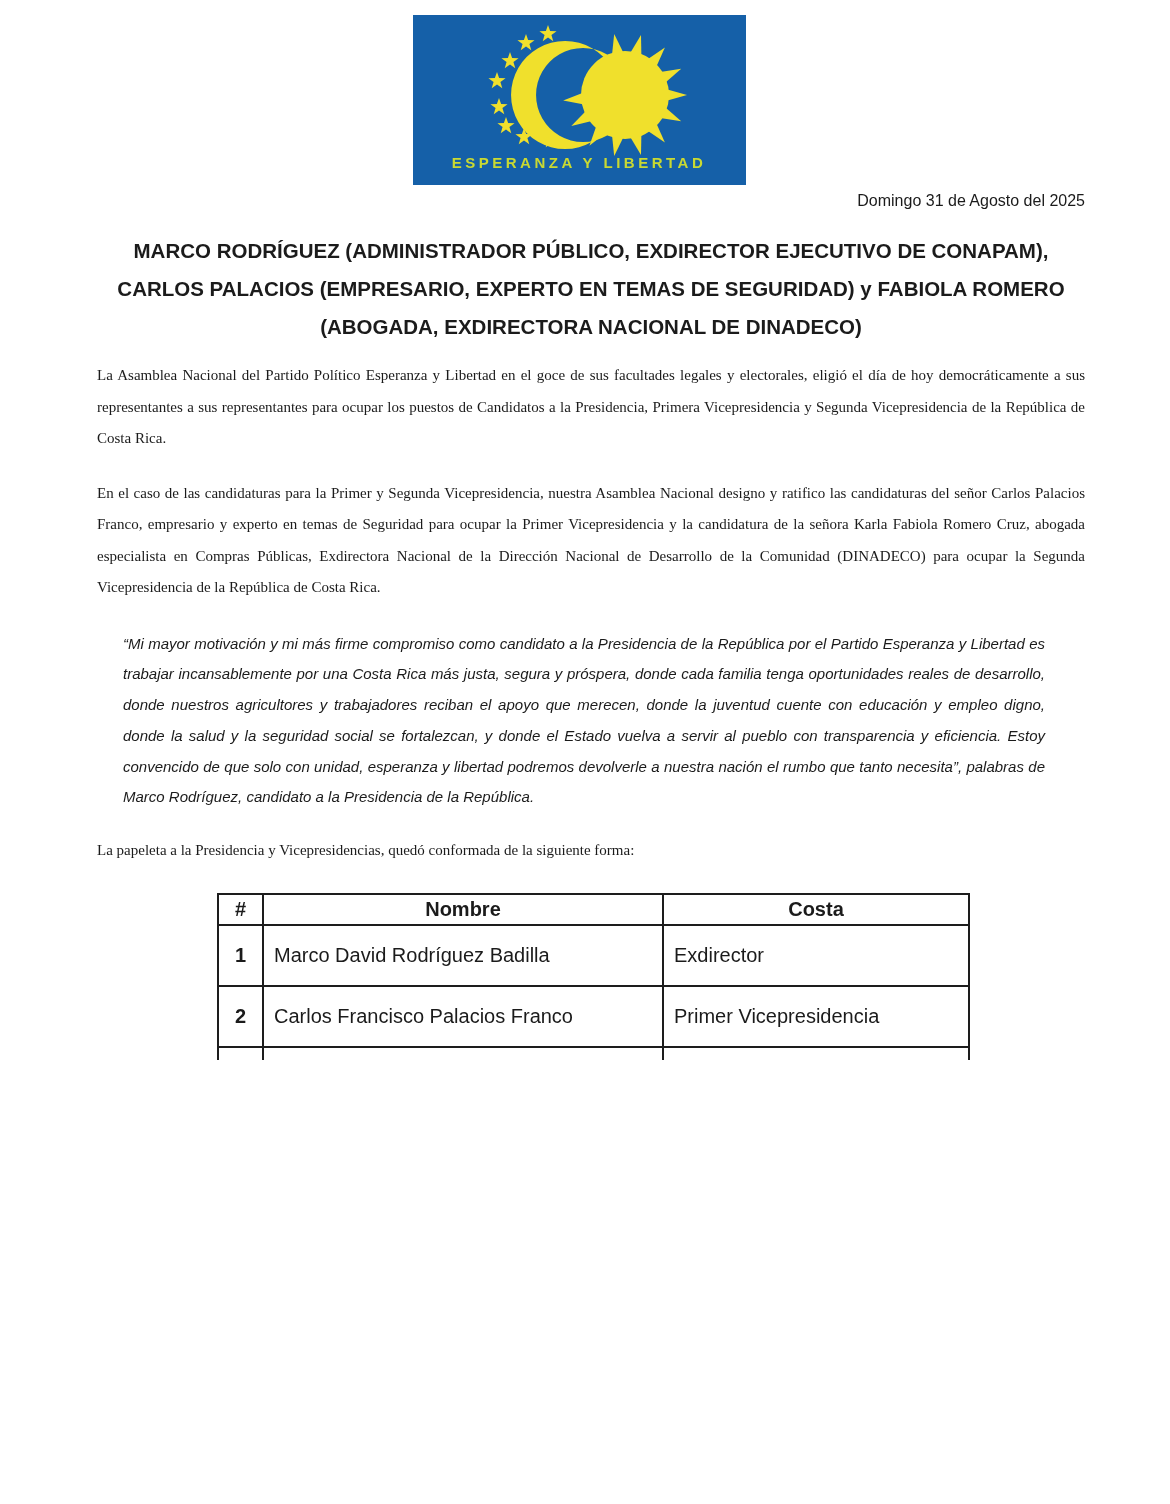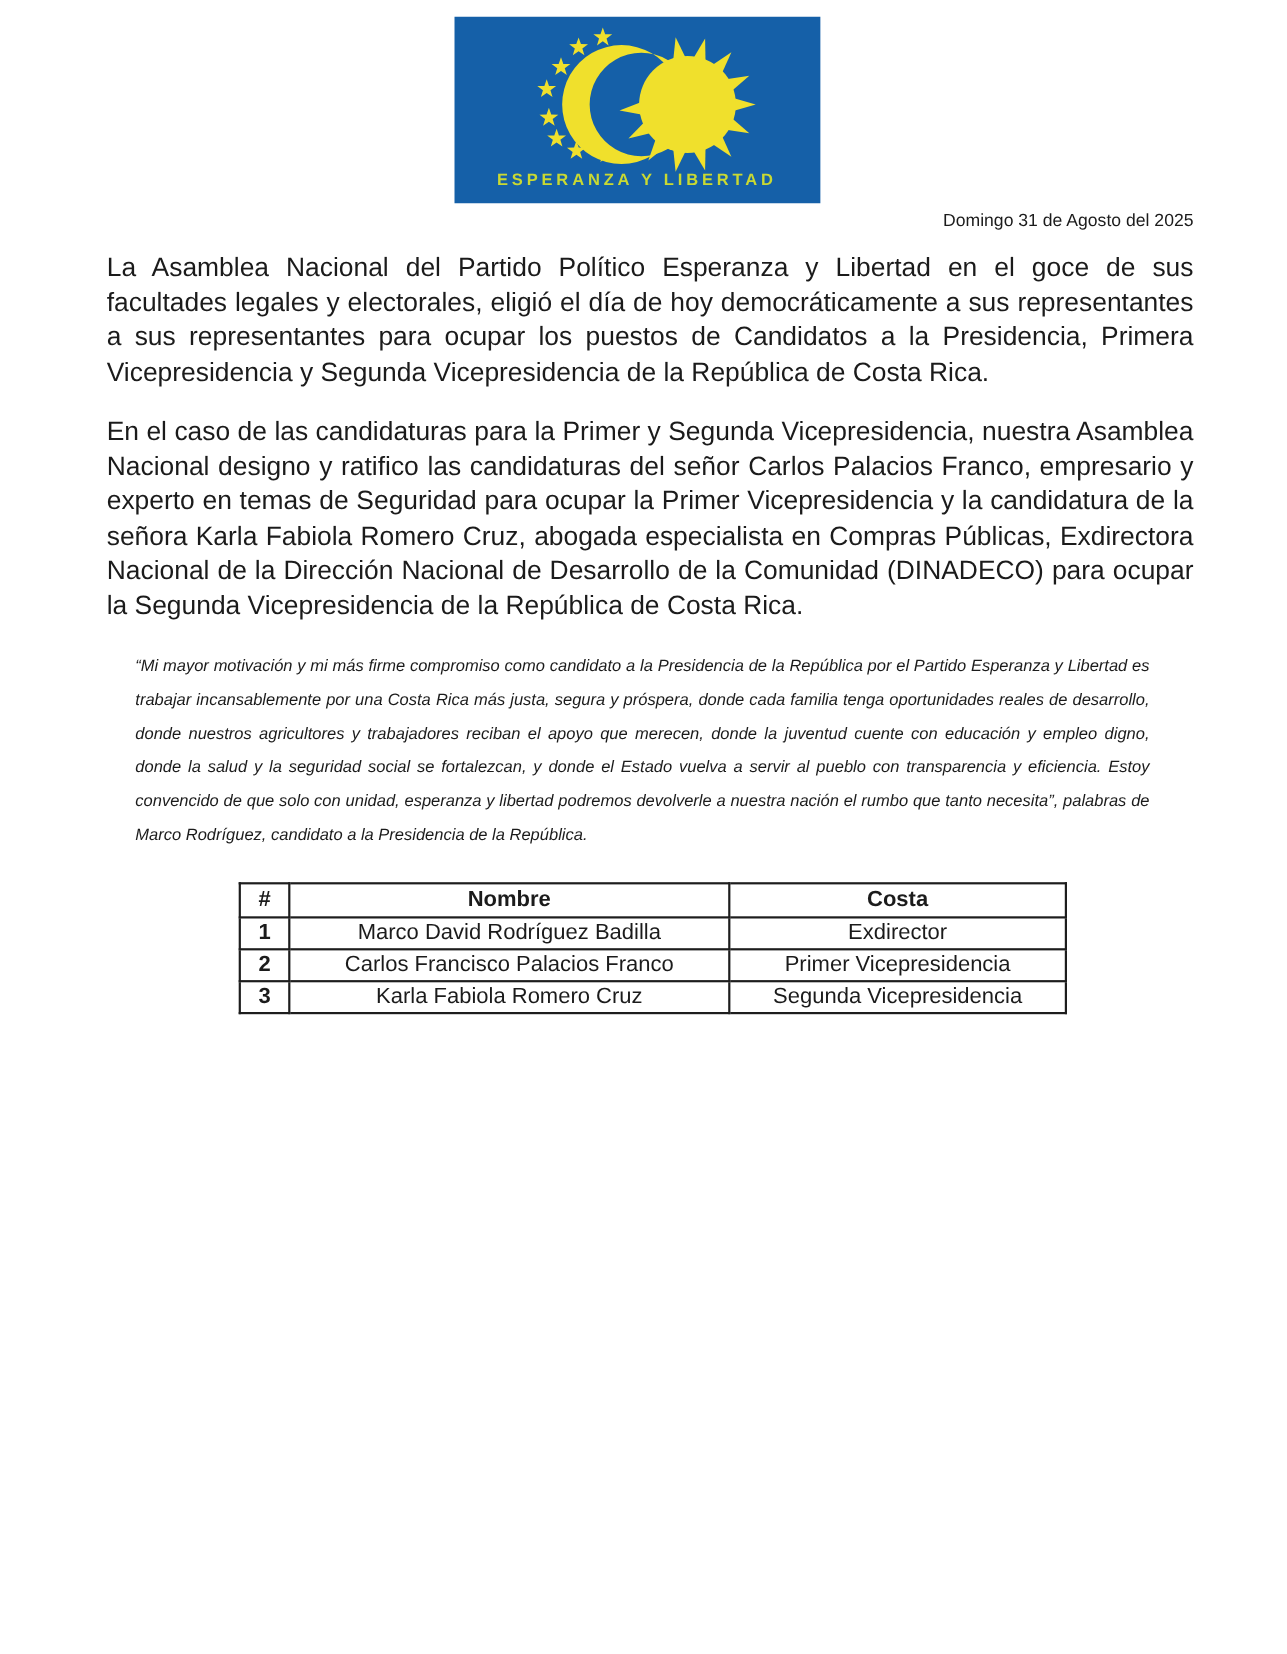--- a/index.html
+++ b/index.html
@@ -9,37 +9,37 @@
     font-family:"Liberation Sans", sans-serif; color:#1b1b1b; overflow:hidden;
   }
   .logo-box { position:absolute; top:15px; left:413px; width:333px; height:170px; }
   .content  { position:absolute; top:188px; left:97px; right:85px; }
   .date-line { font-size:16px; line-height:26px; text-align:right; }
   .headline {
     margin-top:18px; font-size:20.5px; font-weight:bold; line-height:38px;
     text-align:center;
   }
   .para {
-    font-size:24px; line-height:31.5px; text-align:justify; text-justify:inter-word;
+    font-size:15px; line-height:31.5px; text-align:justify; text-justify:inter-word;font-family:Liberation Serif, serif;
   }
   .p1 { margin-top:14px; }
   .p2 { margin-top:22px; }
   .p3 { margin-top:23px; }
   .quote {
     margin:25px 40px 0 26px; font-style:italic; font-size:15px;
     line-height:30.8px; text-align:justify; text-justify:inter-word;
   }
   .p4 { margin-top:22px; }
   .roster {
     margin:26px 0 0 120px; border-collapse:collapse; table-layout:fixed; width:751px;
     font-size:20px;
   }
   .roster th, .roster td { border:2px solid #1d1d1d; line-height:23px; }
   .roster th { font-weight:bold; text-align:center; padding:3px 4px; }
-  .roster td { padding:2px 10px; text-align:center; }
+  .roster td { padding:18px 10px; text-align:left; }
   .roster td.num { text-align:center; font-weight:bold; padding:2px 2px; }
   .col-num { width:45px; } .col-name { width:400px; } .col-cargo { width:306px; }
   .stripe { position:absolute; left:0; right:0; }
   .stripe.b1 { top:1410px; height:14px; }
   .stripe.rd { top:1430px; height:21px; }
   .stripe.b2 { top:1458px; height:14px; }
 </style>
 </head>
 <body>
 
@@ -79,28 +79,30 @@
       <defs>
         <path id="star" d="M0,-9 L2.12,-2.91 L8.56,-2.78 L3.42,1.11 L5.29,7.28 L0,3.6 L-5.29,7.28 L-3.42,1.11 L-8.56,-2.78 L-2.12,-2.91 Z"></path>
       </defs>
       <text x="166" y="153" text-anchor="middle" font-size="15" font-weight="bold" letter-spacing="3.5" fill="#c9d932">ESPERANZA Y LIBERTAD</text>
     </svg>
   </div>
 
   <div class="content">
     <div class="date-line">Domingo 31 de Agosto del 2025</div>
 
+    <div class="headline">MARCO RODRÍGUEZ (ADMINISTRADOR PÚBLICO, EXDIRECTOR EJECUTIVO DE CONAPAM), CARLOS PALACIOS (EMPRESARIO, EXPERTO EN TEMAS DE SEGURIDAD) y FABIOLA ROMERO (ABOGADA, EXDIRECTORA NACIONAL DE DINADECO)</div>
 
     <p class="para p1">La Asamblea Nacional del Partido Político Esperanza y Libertad en el goce de sus facultades legales y electorales, eligió el día de hoy democráticamente a sus representantes a sus representantes para ocupar los puestos de Candidatos a la Presidencia, Primera Vicepresidencia y Segunda Vicepresidencia de la República de Costa Rica.</p>
 
 
     <p class="para p3">En el caso de las candidaturas para la Primer y Segunda Vicepresidencia, nuestra Asamblea Nacional designo y ratifico las candidaturas del señor Carlos Palacios Franco, empresario y experto en temas de Seguridad para ocupar la Primer Vicepresidencia y la candidatura de la señora Karla Fabiola Romero Cruz, abogada especialista en Compras Públicas, Exdirectora Nacional de la Dirección Nacional de Desarrollo de la Comunidad (DINADECO) para ocupar la Segunda Vicepresidencia de la República de Costa Rica.</p>
 
     <p class="quote">“Mi mayor motivación y mi más firme compromiso como candidato a la Presidencia de la República por el Partido Esperanza y Libertad es trabajar incansablemente por una Costa Rica más justa, segura y próspera, donde cada familia tenga oportunidades reales de desarrollo, donde nuestros agricultores y trabajadores reciban el apoyo que merecen, donde la juventud cuente con educación y empleo digno, donde la salud y la seguridad social se fortalezcan, y donde el Estado vuelva a servir al pueblo con transparencia y eficiencia. Estoy convencido de que solo con unidad, esperanza y libertad podremos devolverle a nuestra nación el rumbo que tanto necesita”, palabras de Marco Rodríguez, candidato a la Presidencia de la República.</p>
 
+    <p class="para p4">La papeleta a la Presidencia y Vicepresidencias, quedó conformada de la siguiente forma:</p>
 
     <table class="roster">
       <colgroup>
           <col class="col-num">
           <col class="col-name">
           <col class="col-cargo">
         </colgroup>
       <thead>
         <tr>
           <th>#</th>

